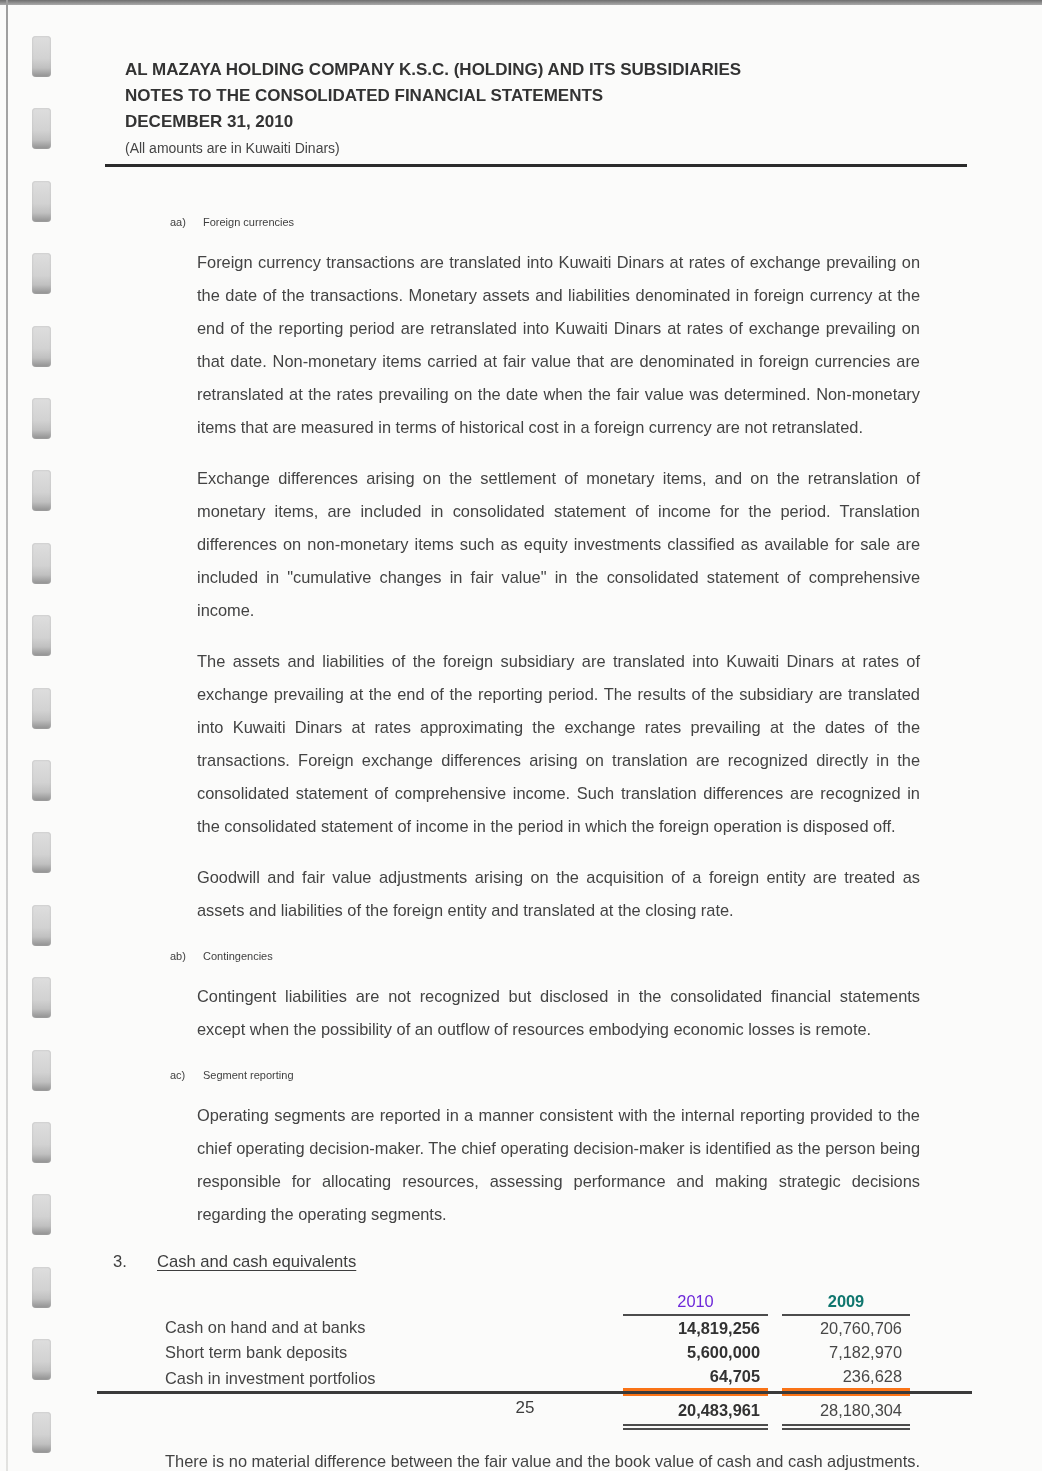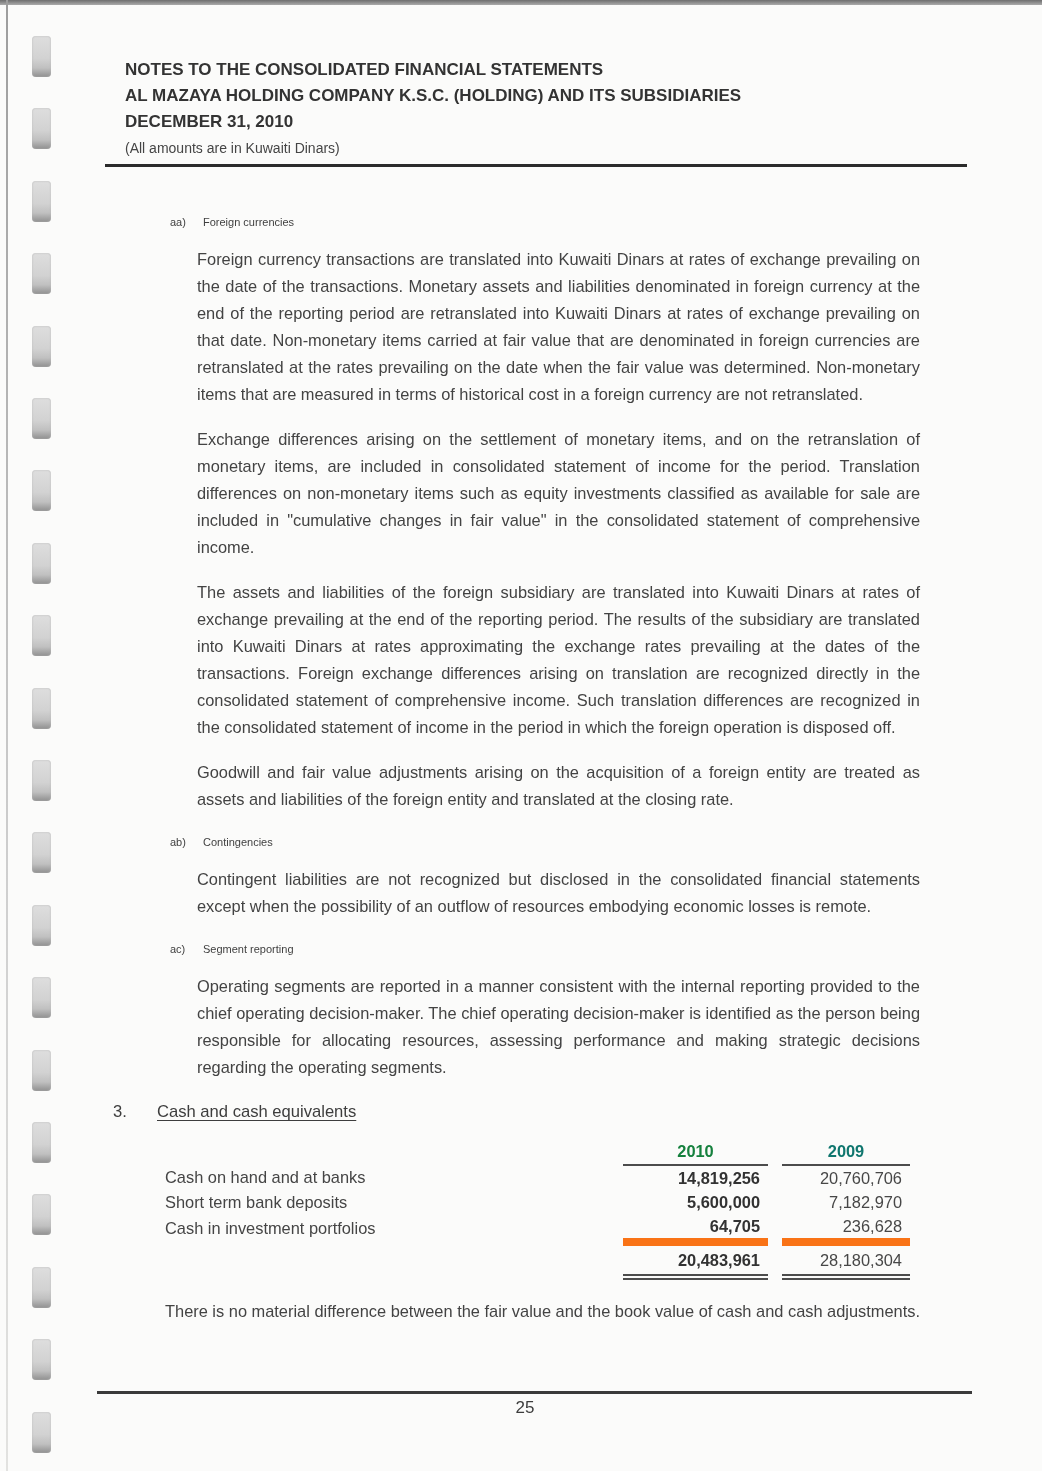--- a/index.html
+++ b/index.html
@@ -20,32 +20,32 @@
   .content { position:absolute; left:105px; top:57px; width:862px; }
 
   .doc-header { margin-left:20px; font-weight:bold; font-size:17px; line-height:26px; color:#333; }
   .doc-header .currency-note { font-weight:normal; font-size:14px; color:#454545; }
   .header-rule { margin-top:3px; height:3px; background:#2b2b2b; }
 
   .note-heading { display:flex; margin:23px 0 0 65px; font-size:11px; color:#3f3f3f; }
   .note-heading.first { margin-top:49px; }
   .note-label { width:33px; flex:0 0 33px; }
   .para { margin:18px 0 0 92px; width:723px; text-align:justify;
-    font-size:16.4px; line-height:27px; color:#434343; }
+    font-size:16.4px; line-height:33px; color:#434343; }
 
   .sec-heading { display:flex; margin-top:21px; font-size:16.6px; color:#3d3d3d; }
   .sec-num { width:52px; flex:0 0 52px; padding-left:8px; box-sizing:border-box; }
   .sec-title { text-decoration:underline; text-underline-offset:3px; }
   .sec-body { margin-left:60px; }
 
   table.cash-table { margin-top:16px; border-collapse:collapse; table-layout:fixed;
     font-size:16.4px; color:#474747; }
   .cash-table td, .cash-table th { padding:0; height:24px; vertical-align:middle; }
   .cash-table .th-year { text-align:center; border-bottom:2px solid #4c4c4c; height:26px; }
-  .cash-table .th-2010 { font-weight:bold; color:#15803d; }
+  .cash-table .th-2010 { font-weight:normal; color:#6d28d9; }
   .cash-table .th-2009 { font-weight:bold; color:#0f766e;margin-top:12px; }
   .cash-table .num { text-align:right; padding-right:8px; }
   .cash-table .v2010 { font-weight:bold; color:#323232; }
   .cash-table .total-row .num { border-top:8px solid #f97316; border-bottom:6px double #4c4c4c; height:28px; }
   .cash-table .row-label { color:#454545; }
 
   .sec-para { margin-top:20px; width:760px; text-align:justify;
     font-size:16.4px; line-height:23.3px; color:#434343; }
 
   .footer-rule { position:absolute; left:97px; top:1391px; width:875px; height:3px; background:#3a3a3a; }
@@ -78,22 +78,22 @@
       <div class="binding-mark" style="top: 1122px;"></div>
       <div class="binding-mark" style="top: 1194.4px;"></div>
       <div class="binding-mark" style="top: 1266.8px;"></div>
       <div class="binding-mark" style="top: 1339.2px;"></div>
       <div class="binding-mark" style="top: 1411.6px;"></div>
     </div>
 
   <div class="content">
 
     <div class="doc-header">
+      <div>AL MAZAYA HOLDING COMPANY K.S.C. (HOLDING) AND ITS SUBSIDIARIES</div>
       <div>NOTES TO THE CONSOLIDATED FINANCIAL STATEMENTS</div>
-      <div>AL MAZAYA HOLDING COMPANY K.S.C. (HOLDING) AND ITS SUBSIDIARIES</div>
       <div>DECEMBER 31, 2010</div>
       <div class="currency-note">(All amounts are in Kuwaiti Dinars)</div>
     </div>
     <div class="header-rule"></div>
 
     <section>
       <div class="note-heading first">
         <span class="note-label">aa)</span>
         <span class="note-title">Foreign currencies</span>
       </div>

